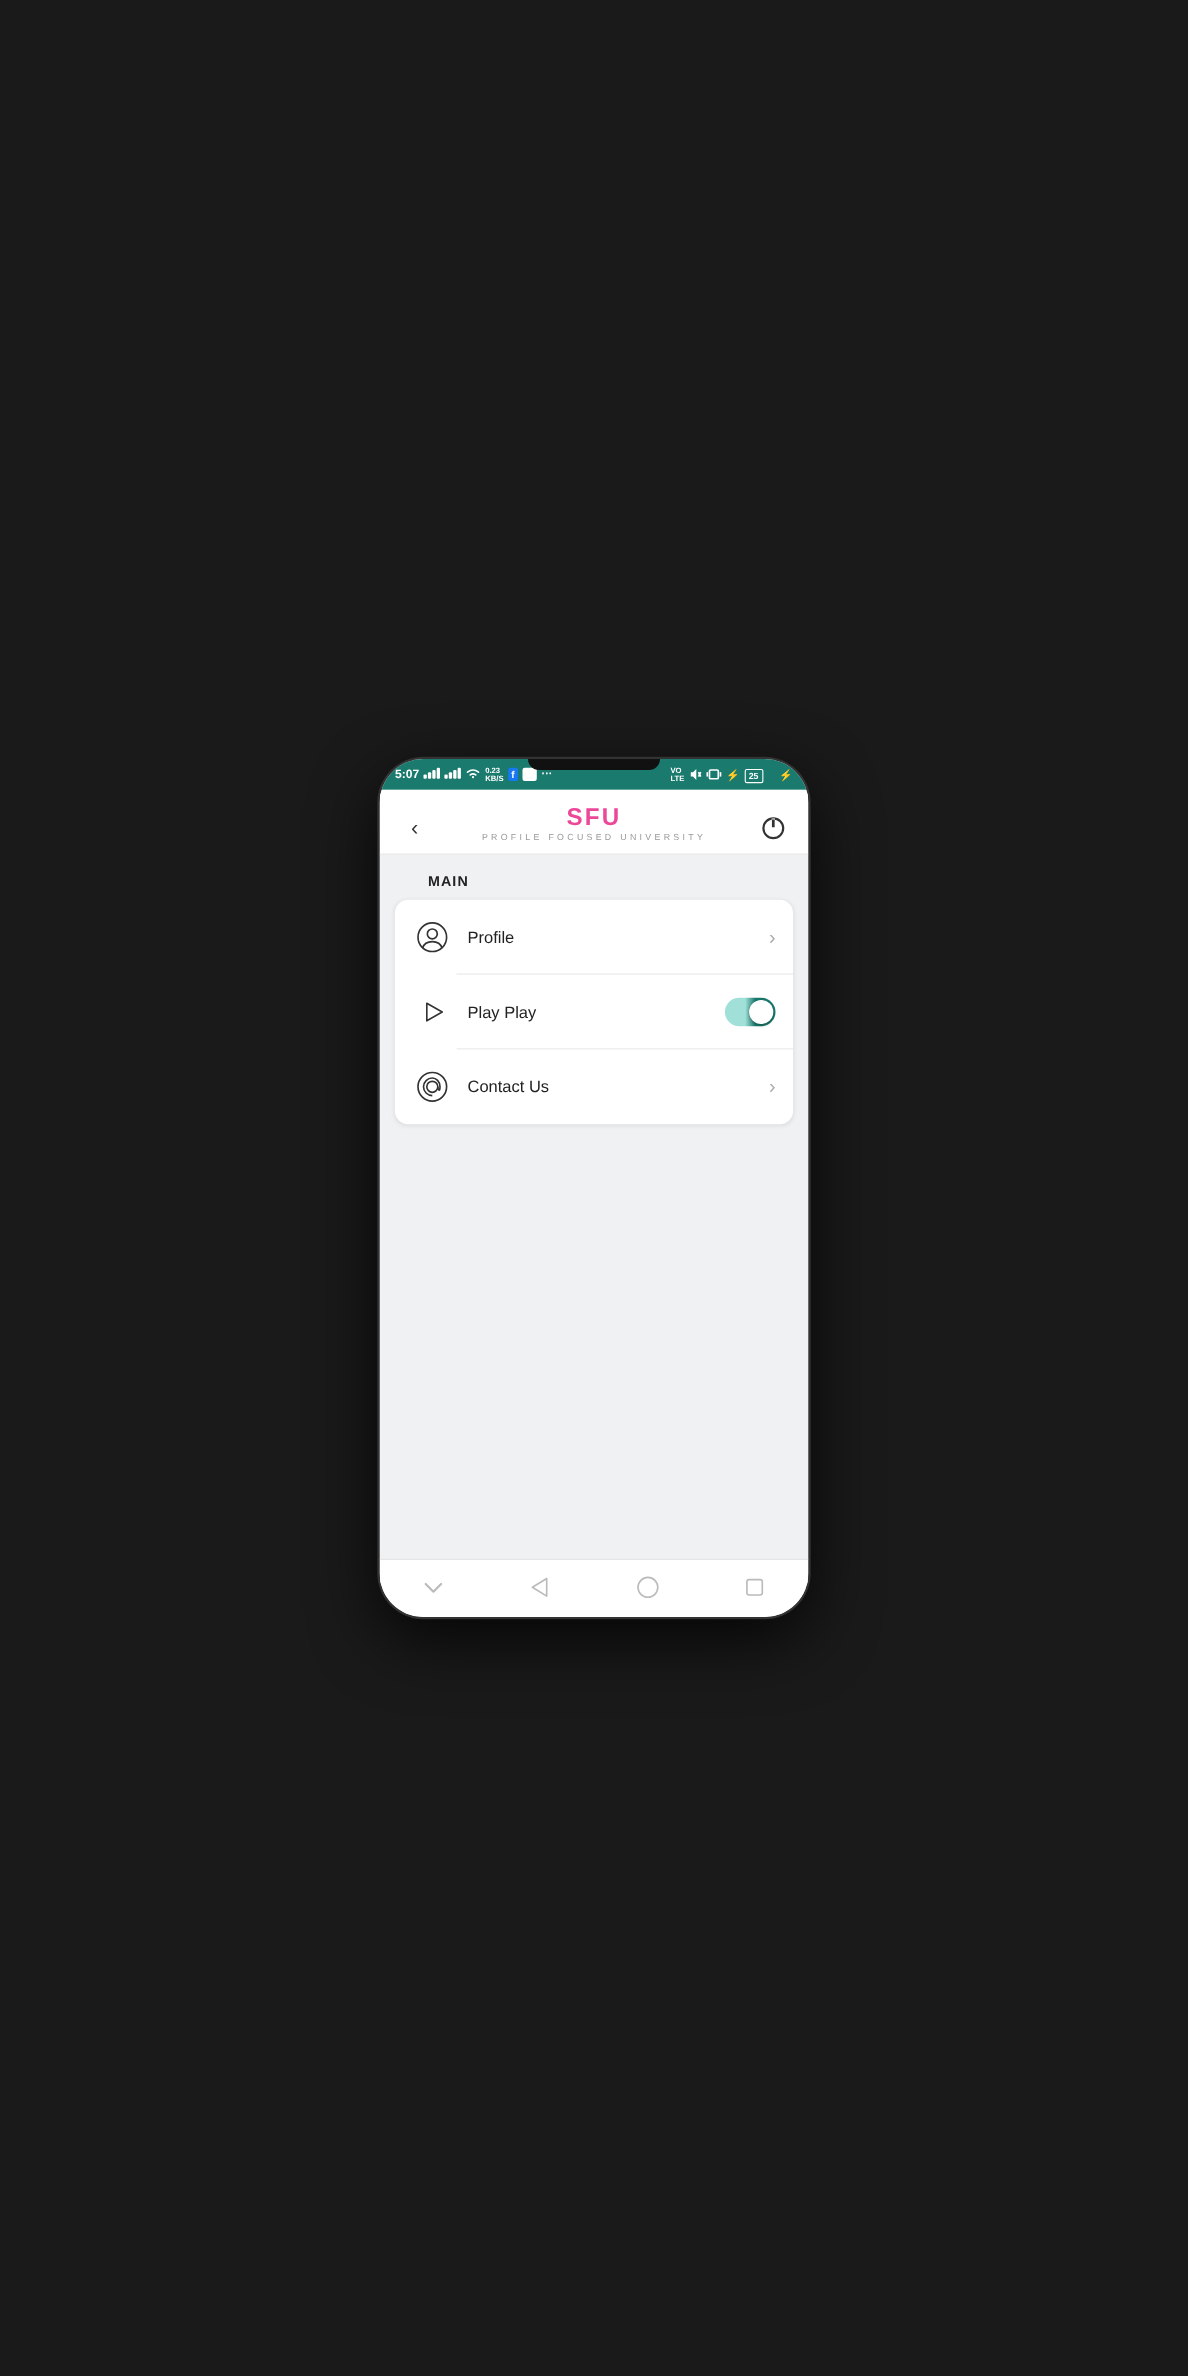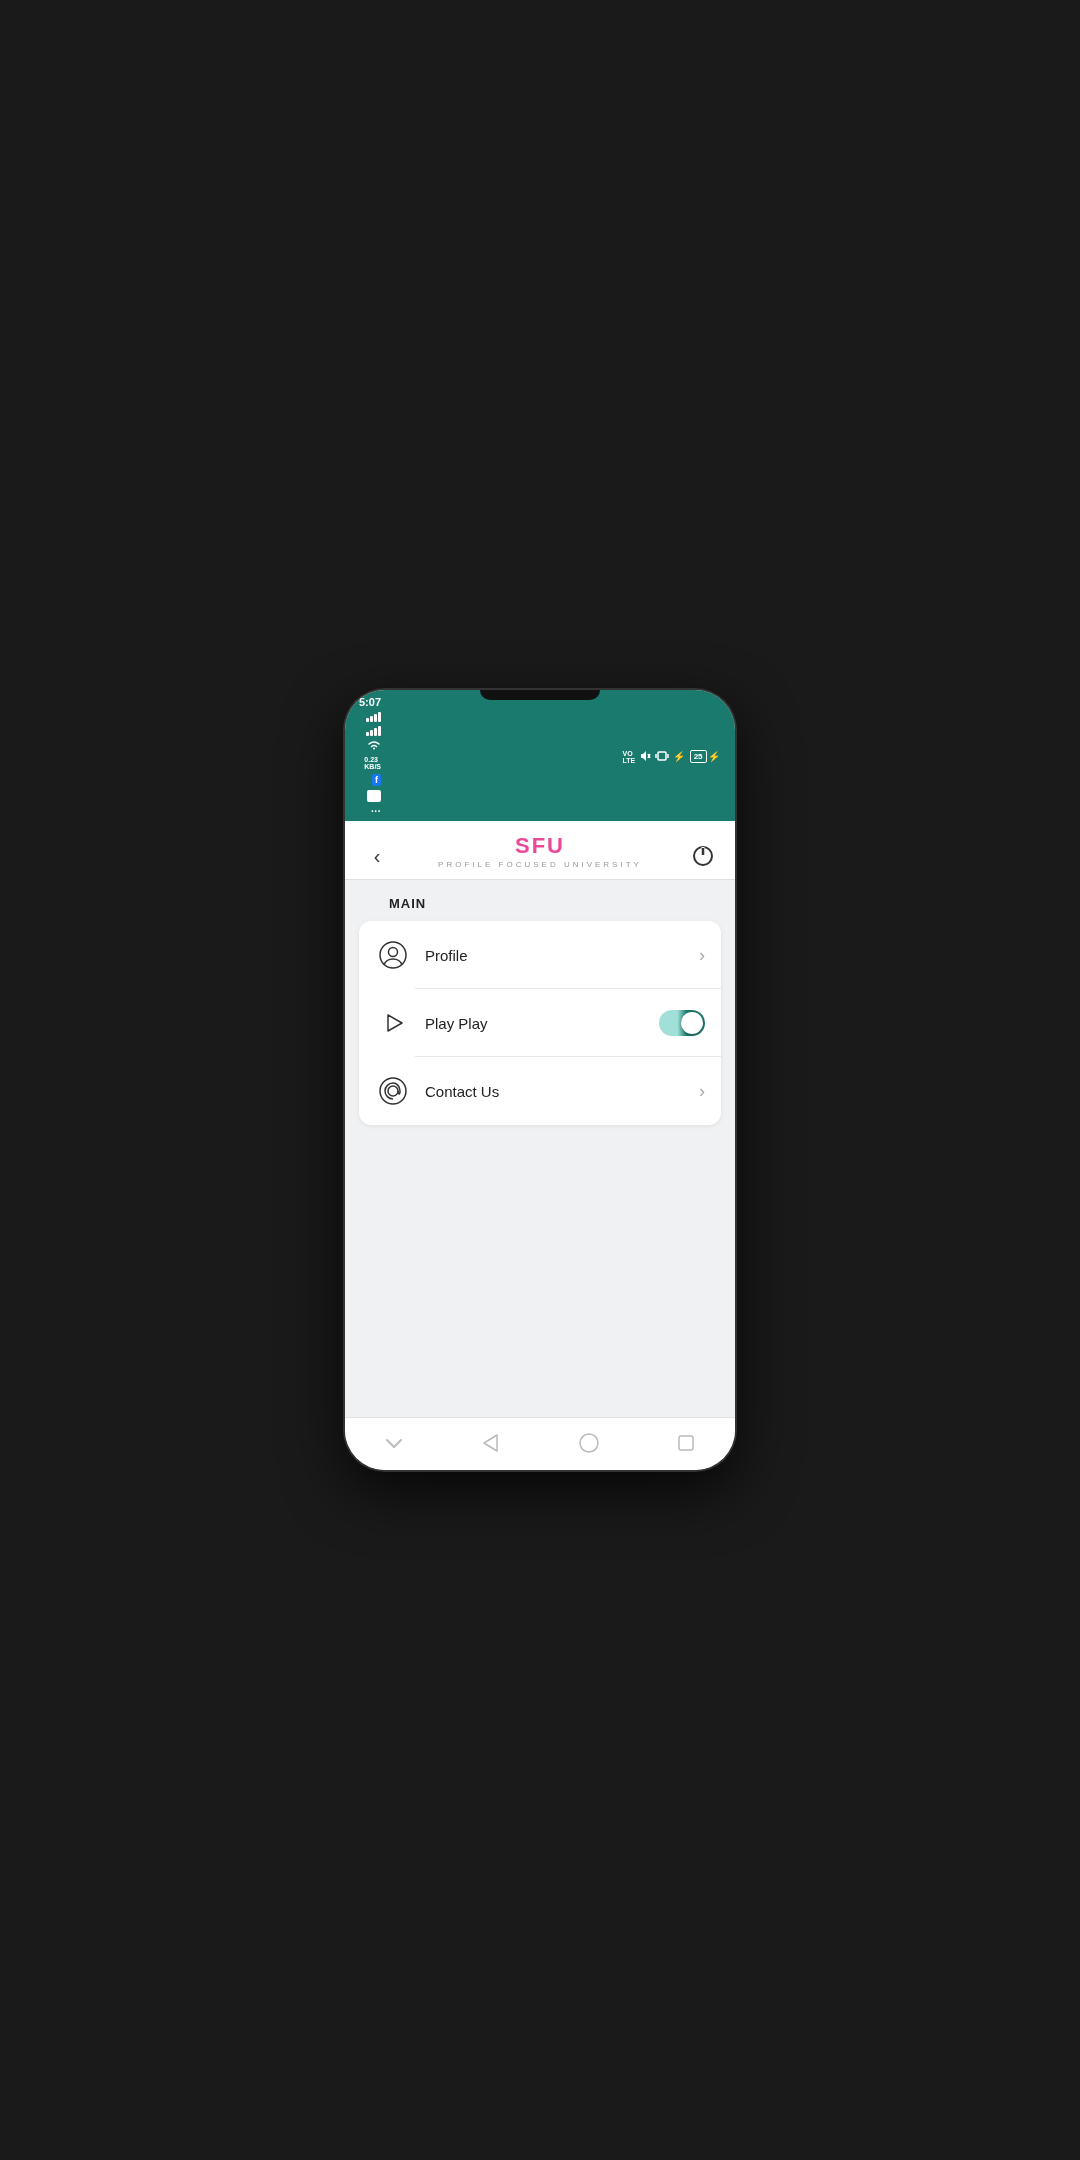--- a/index.html
+++ b/index.html
@@ -53,23 +53,22 @@
       justify-content: space-between;
       align-items: center;
       padding: 6px 14px 4px;
       font-size: 10px;
       font-weight: 600;
       min-height: 28px;
     }
 
     .status-left {
       display: flex;
-      align-items: flex-end;
+      align-items: flex-start;
       gap: 4px;
-      flex-direction: column;
     }
 
     .status-time {
       font-size: 11px;
       font-weight: 700;
     }
 
     .signal-bars {
       display: flex;
       align-items: flex-end;
@@ -333,21 +332,21 @@
           </svg>
         </span>
         <span>
           <svg width="14" height="12" viewBox="0 0 14 12">
             <rect x="3" y="2" width="8" height="8" rx="1" fill="none" stroke="white" stroke-width="1.5"></rect>
             <line x1="1" y1="4" x2="1" y2="8" stroke="white" stroke-width="1.5"></line>
             <line x1="13" y1="4" x2="13" y2="8" stroke="white" stroke-width="1.5"></line>
           </svg>
         </span>
         <span style="font-size:10px;">⚡</span>
-        <span style="display:flex;align-items:center;gap:2px;text-align:center;">
+        <span style="display:flex;align-items:center;gap:15px;text-align:center;">
           <span style="border:1.5px solid white; border-radius:2px; padding:1px 3px; font-size:8px; font-weight:700;">25</span>
           <span style="font-size:10px;">⚡</span>
         </span>
       </div>
     </div>
 
     <div class="app-header">
       <div class="back-btn">
         <span class="back-arrow">‹</span>
       </div>

